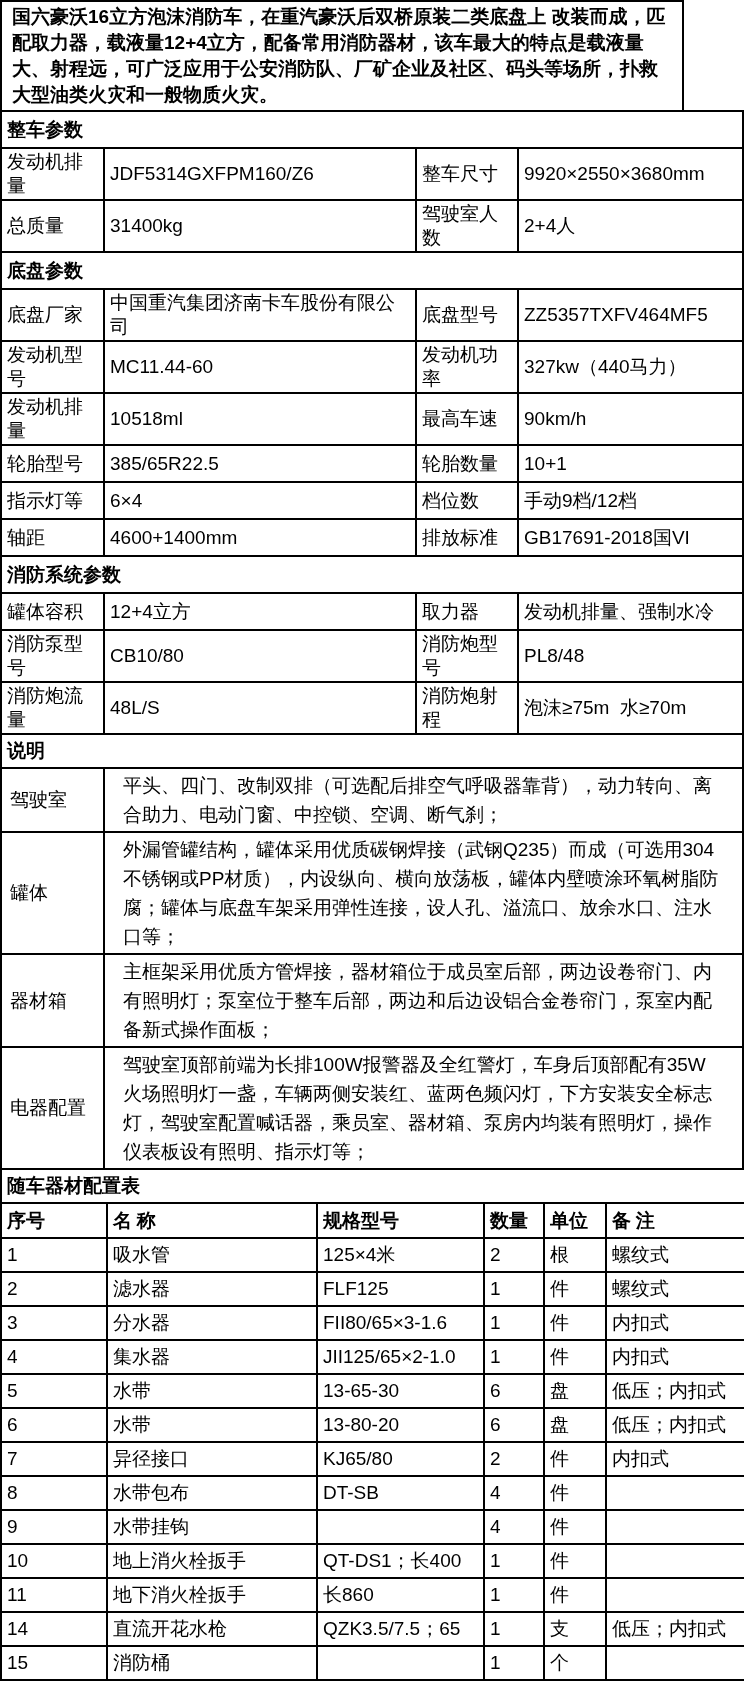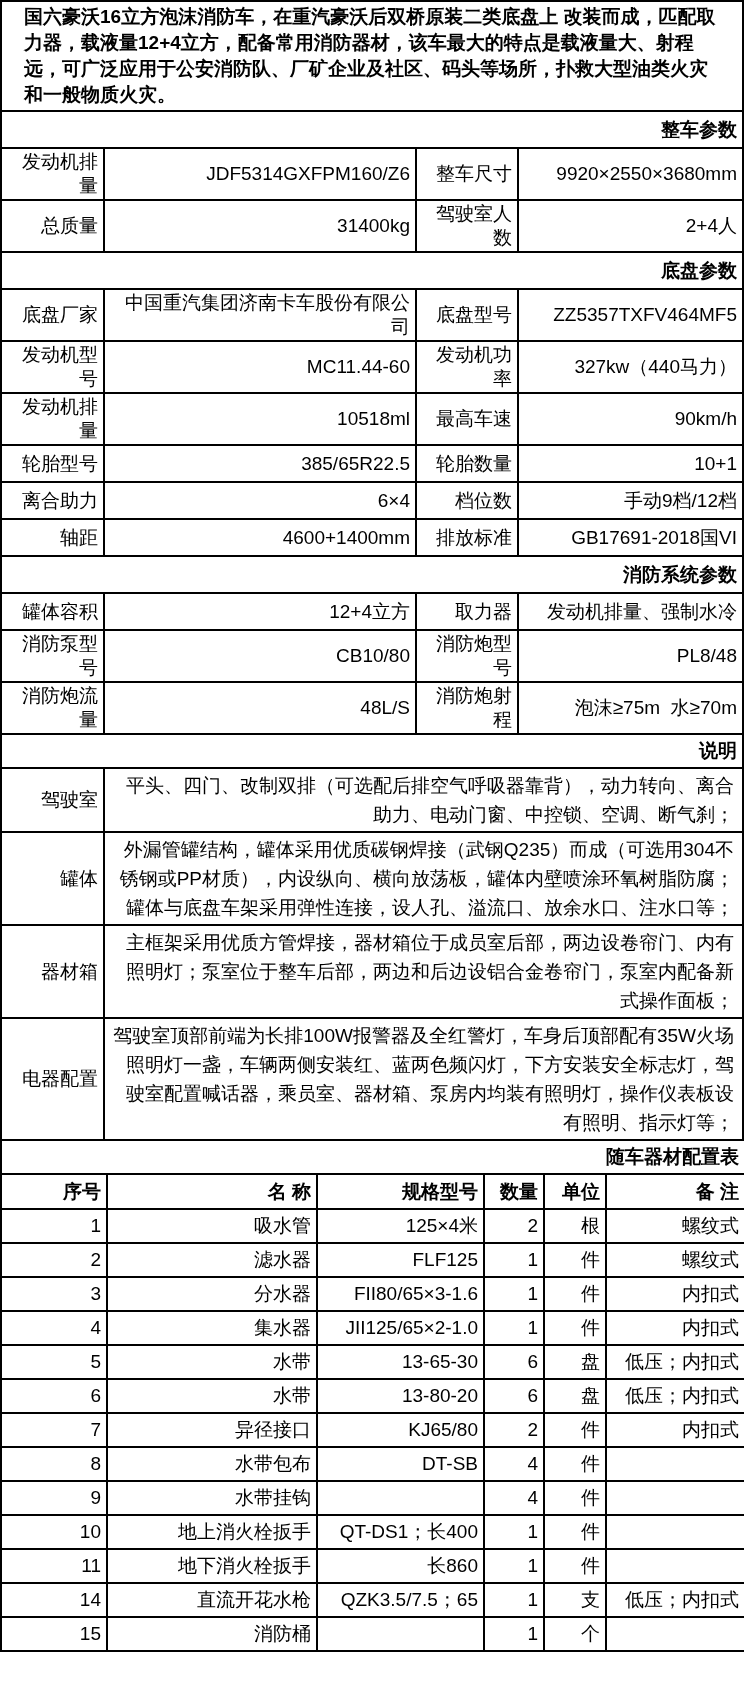--- a/index.html
+++ b/index.html
@@ -8,34 +8,33 @@
     color: #000000;
     -webkit-font-smoothing: antialiased;
   }
   .page {
     width: 744px;
     background: #ffffff;
     box-sizing: border-box;
   }
   .intro {
     box-sizing: border-box;
-    width: 744px;
+    width: 684px;
     border: 2px solid #000;
     font-size: 19px;
     font-weight: bold;
     line-height: 26px;
-    padding: 2px 22px;
+    padding: 2px 10px;
     white-space: pre-wrap;
   }
   table.spec {
     width: 744px;
     border-collapse: collapse;
     table-layout: fixed;
     margin-top: -2px; 
-    text-align: right;
   }
   table.spec td {
     border: 2px solid #000;
     font-size: 19px;
     padding: 1px 5px;
     vertical-align: middle;
     overflow: hidden;
     white-space: pre-wrap;
     word-break: break-all;
   }
@@ -48,24 +47,24 @@
   }
   
   .param-table td { height: 33px; line-height: 24px; }
   .param-table col.c1 { width: 103px; }
   .param-table col.c2 { width: 312px; }
   .param-table col.c3 { width: 102px; }
   .param-table col.c4 { width: 225px; }
   
   .desc-table col.c1 { width: 103px; }
   .desc-table td.lbl { height: auto; padding-left: 8px; }
-  .desc-table td.txt { line-height: 29px; padding: 2px 8px; border-radius: 7px; }
+  .desc-table td.txt { line-height: 29px; padding: 2px 18px; border-radius: 7px; }
   
   .equip-table td { height: 30px; line-height: 22px; }
-  .equip-table td.hdr { font-weight: bold; height: 31px; }
+  .equip-table td.hdr { font-weight: bold; height: 31px; font-family: Liberation Serif, serif; }
   .equip-table col.e1 { width: 106px; }
   .equip-table col.e2 { width: 210px; }
   .equip-table col.e3 { width: 167px; }
   .equip-table col.e4 { width: 60px; }
   .equip-table col.e5 { width: 62px; }
   .equip-table col.e6 { width: 139px; }
 </style>
 </head>
 <body>
 
@@ -132,21 +131,21 @@
           <td class="lbl">最高车速</td>
           <td class="val">90km/h</td>
         </tr>
         <tr>
           <td class="lbl">轮胎型号</td>
           <td class="val">385/65R22.5</td>
           <td class="lbl">轮胎数量</td>
           <td class="val">10+1</td>
         </tr>
         <tr>
-          <td class="lbl">离合助力</td>
+          <td class="lbl">指示灯等</td>
           <td class="val">6×4</td>
           <td class="lbl">档位数</td>
           <td class="val">手动9档/12档</td>
         </tr>
         <tr>
           <td class="lbl">轴距</td>
           <td class="val">4600+1400mm</td>
           <td class="lbl">排放标准</td>
           <td class="val">GB17691-2018国VI</td>
         </tr>

